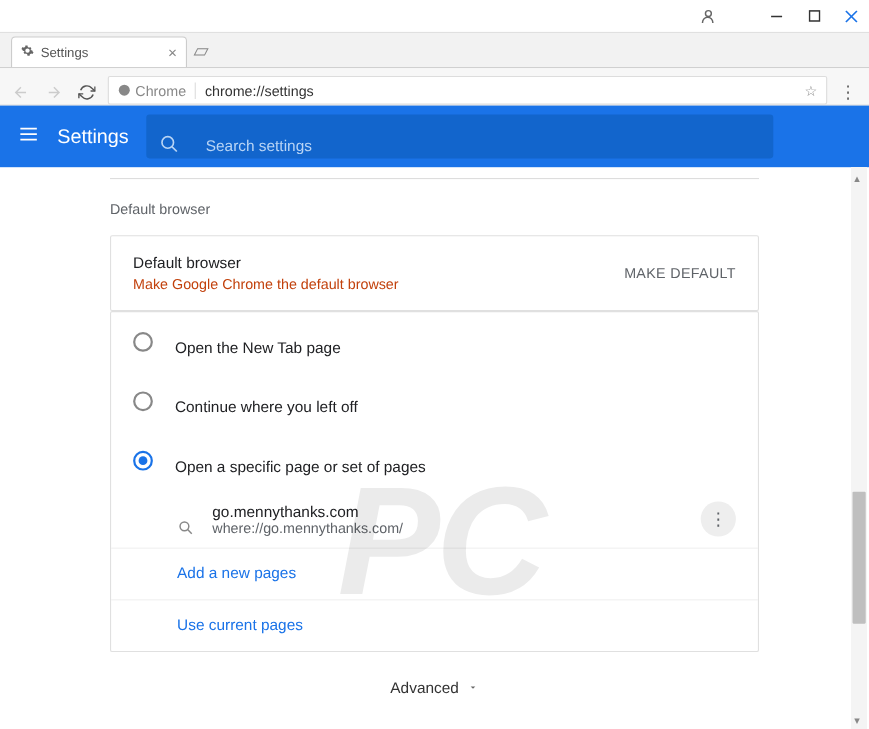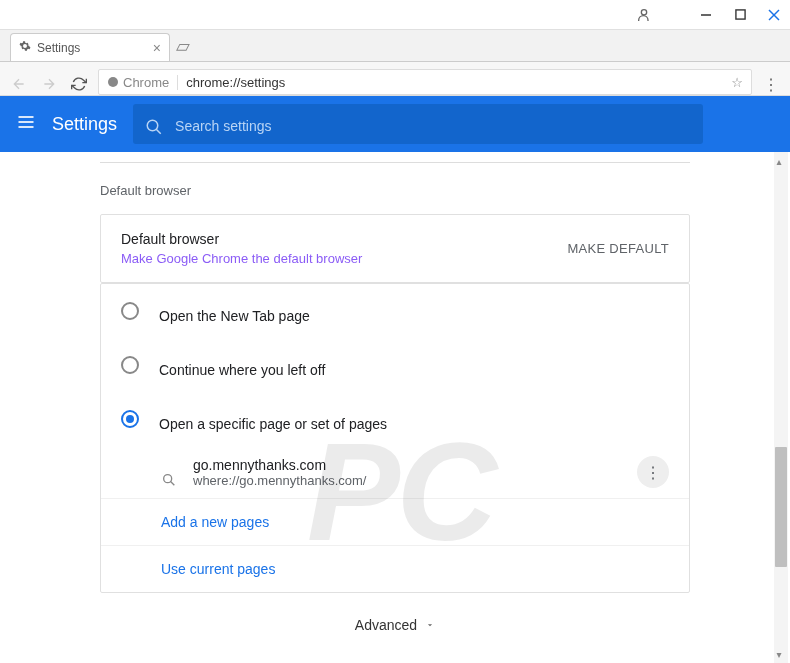--- a/index.html
+++ b/index.html
@@ -23,41 +23,41 @@
     .omnibox { flex: 1; height: 26px; background: #fff; border: 1px solid #ddd; border-radius: 2px; display: flex; align-items: center; padding: 0 8px; font-size: 13px; }
     .omnibox-prefix { color: #888; border-right: 1px solid #ddd; padding-right: 8px; margin-right: 8px; display: flex; align-items: center; gap: 4px; }
     .omnibox-url { color: #333; flex: 1; }
     .omnibox-star { color: #888; cursor: pointer; }
     .menu-dots { width: 22px; height: 22px; display: flex; align-items: center; justify-content: center; color: #666; cursor: pointer; }
     
     
     .settings-header { height: 56px; background: #1a73e8; display: flex; align-items: center; padding: 0 16px; gap: 16px; color: #fff; }
     .hamburger { cursor: pointer; }
     .settings-title { font-size: 18px; font-weight: 400; }
-    .search-settings { flex: 0 0 570px; height: 40px; background: #1265cc; border-radius: 3px; display: flex; align-items: flex-start; padding: 14px 12px; gap: 12px; }
+    .search-settings { flex: 0 0 570px; height: 40px; background: #1265cc; border-radius: 3px; display: flex; align-items: flex-end; padding: 4px 12px; gap: 24px; }
     .search-settings input { background: transparent; border: none; outline: none; color: #fff; font-size: 14px; flex: 1; }
     .search-settings input::placeholder { color: #b8d4f5; }
     
     
     .content-wrapper { position: relative; height: 511px; overflow: hidden; }
     .content { padding: 10px 100px 20px; color: #333; overflow-y: auto; height: 100%; }
     .scrollbar-track { position: absolute; right: 2px; top: 0; width: 14px; height: 100%; background: #f4f4f4; }
     .scrollbar-thumb { position: absolute; right: 3px; top: 295px; width: 12px; height: 120px; background: #bfbfbf; border-radius: 1px; }
     .scroll-arrow { position: absolute; right: 4px; width: 10px; height: 10px; color: #888; font-size: 10px; text-align: center; }
     .scroll-arrow.up { top: 4px; }
     .scroll-arrow.down { bottom: 4px; }
     
     .section-divider { height: 1px; background: #ddd; margin-bottom: 20px; }
     .section-label { font-size: 13px; color: #5f6368; margin: 20px 0 16px; }
     
     .card { border: 1px solid #e0e0e0; border-radius: 2px; }
     .card-row { padding: 16px 20px; display: flex; align-items: center; }
     .card-row-text { flex: 1; }
     .card-title { font-size: 14px; color: #202124; margin-bottom: 4px; }
-    .card-subtitle { font-size: 13px; color: #8b5cf6; }
+    .card-subtitle { font-size: 13px; color: #c2410c; }
     .card-action { font-size: 13px; color: #5f6368; font-weight: 500; cursor: pointer; letter-spacing: 0.3px; }
     
     .radio-row { display: flex; align-items: center; padding: 14px 20px; }
     .radio-circle { width: 18px; height: 18px; border: 2px solid #888; border-radius: 50%; margin-right: 20px; flex-shrink: 0; position: relative; }
     .radio-circle.selected { border-color: #1a73e8; }
     .radio-circle.selected::after { content: ''; position: absolute; top: 3px; left: 3px; width: 8px; height: 8px; background: #1a73e8; border-radius: 50%; }
     .radio-label { font-size: 14px; color: #202124; margin-top: 10px; }
     
     .page-entry { display: flex; align-items: flex-end; padding: 10px 20px 10px 60px; }
     .page-favicon { width: 16px; height: 16px; margin-right: 16px; }

